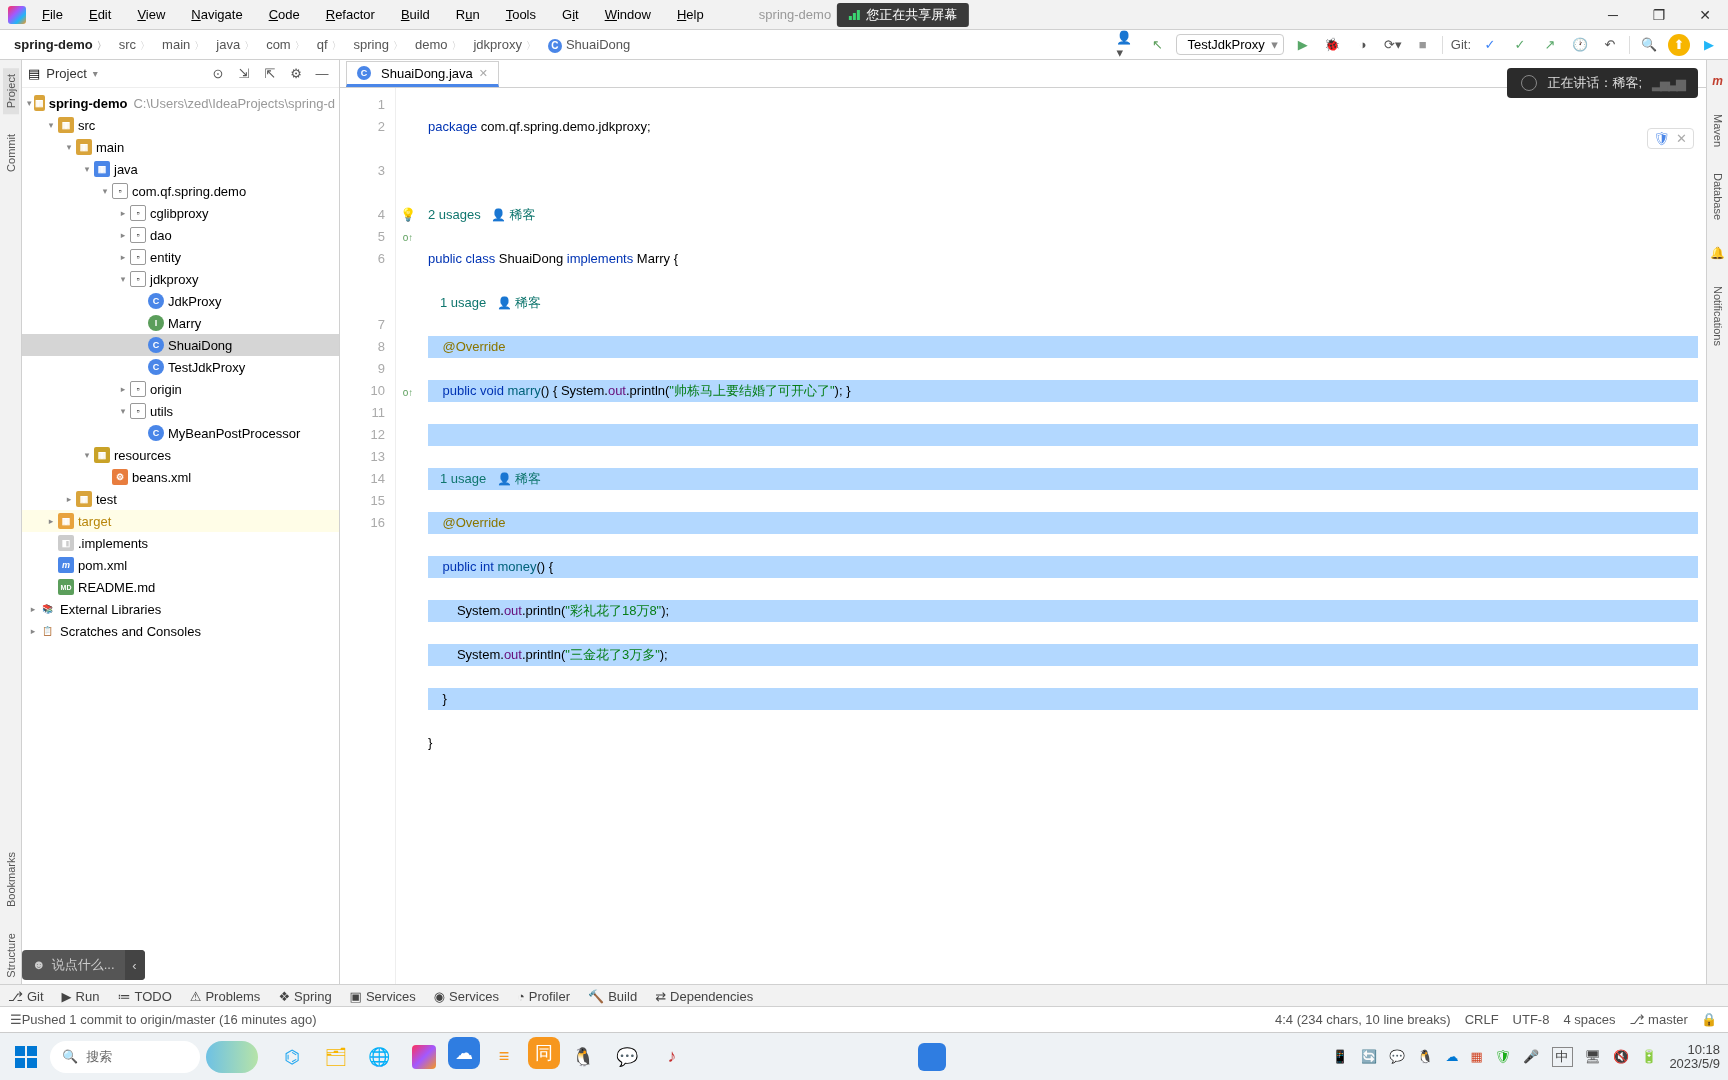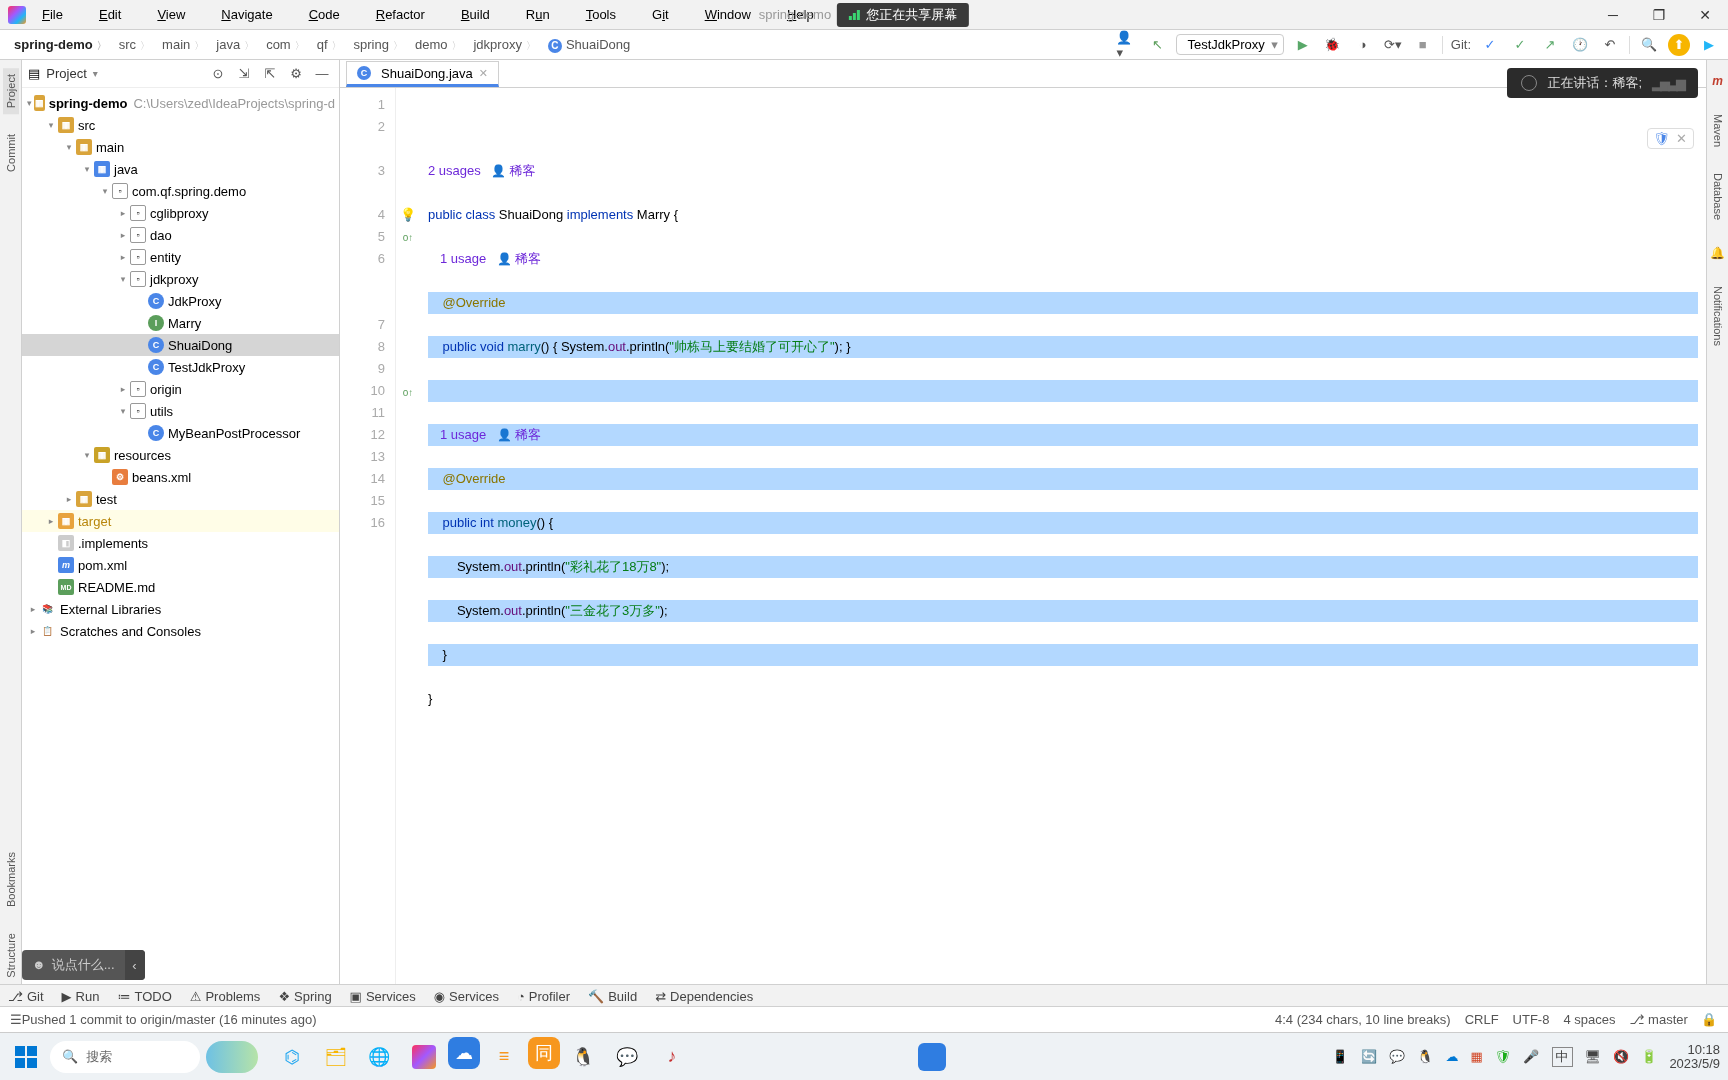--- a/index.html
+++ b/index.html
@@ -1,19 +1,19 @@
 <!DOCTYPE html>
 <html><head>
 <meta charset="utf-8">
 <style>
 * { margin:0; padding:0; box-sizing:border-box; font-family:"Segoe UI",Arial,sans-serif; font-size:13px; user-select:none; }
 body { width:1728px; height:1080px; background:#f7f7f7; overflow:hidden; position:relative; }
 .titlebar { height:30px; background:#f2f2f2; display:flex; align-items:center; border-bottom:1px solid #d0d0d0; position:relative;}
 .app-icon { width:18px; height:18px; margin:0 8px; background:linear-gradient(135deg,#fe315d,#a259ff 40%,#21b6f7 70%,#f7971e); border-radius:3px;}
-.menu { display:flex; gap:20px;align-items:center;}
+.menu { display:flex; gap:10px;align-items:center;}
 .menu span { padding:4px 8px; cursor:pointer;}
 .title-center { position:absolute; left:50%; transform:translateX(-50%); color:#666; display:flex; align-items:center; gap:6px;}
 .share-pill { background:#3a3a3a; color:#fff; padding:3px 12px; border-radius:3px; display:flex; align-items:center; gap:6px;}
 .share-pill .bars { display:flex; gap:1px; align-items:flex-end;} .share-pill .bars i{width:3px;background:#3bd671;} .share-pill .bars i:nth-child(1){height:4px;} .share-pill .bars i:nth-child(2){height:7px;} .share-pill .bars i:nth-child(3){height:10px;}
 .win-controls { position:absolute; right:0; display:flex;}
 .win-controls div { width:46px; height:30px; display:flex; align-items:center; justify-content:center; font-size:14px; color:#333;}
 .toolbar { height:30px; background:#fff; border-bottom:1px solid #d0d0d0; display:flex; align-items:center; padding:0 8px;}
 .breadcrumb { display:flex; align-items:center; gap:0; flex:0 0 auto;}
 .crumb { padding:2px 6px; color:#555; position:relative;}
 .crumb::after { content:"〉"; color:#bbb; margin-left:4px; font-size:10px;}
@@ -50,21 +50,21 @@
 .editor { flex:1; display:flex; flex-direction:column; background:#fff;}
 .tab-row { height:28px; border-bottom:1px solid #d0d0d0; display:flex; align-items:flex-end; padding-left:6px;}
 .etab { height:26px; display:flex; align-items:center; padding:0 10px; border:1px solid #d0d0d0; border-bottom:3px solid #4a86e8; background:#fff; gap:6px; font-size:13px;}
 .etab .close-x { color:#aaa; font-size:11px;}
 .code-area { flex:1; display:flex; font-family:"JetBrains Mono",Consolas,monospace; font-size:14px; position:relative;}
 .gutter { width:56px; background:#fff; border-right:1px solid #eee; text-align:right; padding:6px 10px 6px 4px; color:#aaa; line-height:22px;}
 .glyph-margin { width:24px; background:#fff; padding:6px 0; line-height:22px; text-align:center;}
 .code { flex:1; padding:6px 8px; line-height:22px; white-space:pre; position:relative;}
 .code .line { height:22px;}
 .sel { background:#b3d8ff;}
-.kw { color:#0033b3;} .ann { color:#8a7500;} .str { color:#067d17;} .num { color:#1750eb;} .fld { color:#660e7a; } .cls-c{color:#000;} .meth{color:#00627a;} .usages{color:#6d28d9;font-size:12px;font-family:"Segoe UI";}
+.kw { color:#0033b3;} .ann { color:#8a7500;} .str { color:#067d17;} .num { color:#1750eb;} .fld { color:#660e7a; } .cls-c{color:#000;} .meth{color:#00627a;} .usages{color:#0f766e;font-size:12px;font-family:"Segoe UI";}
 .speak-overlay { position:absolute; top:68px; right:30px; background:#2b2b2b; color:#ddd; border-radius:4px; padding:6px 14px; display:flex; align-items:center; gap:10px; z-index:50;}
 .speak-overlay .mic { width:16px; height:16px; border:1px solid #888; border-radius:50%;}
 .chat-bubble { position:absolute; left:22px; bottom:50px; background:#555; color:#ccc; border-radius:4px; padding:6px 30px 6px 10px; font-size:12px; z-index:40;}
 .chat-bubble .chev { position:absolute; right:0; top:0; bottom:0; width:20px; background:#444; display:flex; align-items:center; justify-content:center; border-radius:0 4px 4px 0;}
 .bottom-bar { position:absolute; bottom:26px; left:0; right:0; height:24px; background:#f2f2f2; border-top:1px solid #d0d0d0; display:flex; align-items:center; padding:0 8px; gap:18px; font-size:12px; color:#444;}
 .bottom-bar .tab { display:flex; align-items:center; gap:4px; cursor:pointer;}
 .status-bar { position:absolute; bottom:0; left:0; right:0; height:26px; background:#fff; border-top:1px solid #d0d0d0; display:flex; align-items:center; padding:0 10px; font-size:12px; color:#555;}
 .status-bar .right { margin-left:auto; display:flex; gap:14px;}
 .taskbar { position:absolute; left:0; right:0; bottom:0; height:48px; background:#eef2f5; border-top:1px solid #ccc; display:flex; align-items:center; padding:0 8px; gap:6px; z-index:100;}
 body { height:1080px;} .status-bar{bottom:48px;} .bottom-bar{bottom:72px;} .content{bottom:96px;} .chat-bubble{bottom:100px;}
@@ -333,20 +333,21 @@
       </div>
     </div>
     <div class="code-area">
       <div class="gutter">
 1<br>2<br><br>3<br><br>4<br>5<br>6<br><br><br>7<br>8<br>9<br>10<br>11<br>12<br>13<br>14<br>15<br>16
       </div>
       <div class="glyph-margin">
 <br><br><br><br><br><span class="bulb">💡</span><br><span style="color:#5b9e5b;font-size:10px;">o↑</span><br><br><br><br><br><br><br><span style="color:#5b9e5b;font-size:10px;">o↑</span><br><br><br><br><br><br>
       </div>
       <div class="code">
+<div class="line"><span class="kw">package</span><span> com.qf.spring.demo.jdkproxy;</span></div>
 <div class="line"></div>
 <div class="line"><span class="usages"><span>2 usages   </span>👤 <span>稀客</span></span></div>
 <div class="line"><span class="kw">public </span><span class="kw">class </span><span class="cls-c">ShuaiDong </span><span class="kw">implements </span><span>Marry </span><span>{</span></div>
 <div class="line"><span class="usages">    <span>1 usage   </span>👤 <span>稀客</span></span></div>
 <div class="line sel">    <span class="ann">@Override</span></div>
 <div class="line sel">    <span class="kw">public </span><span class="kw">void </span><span class="meth">marry</span><span>() { System.</span><span class="fld">out</span><span>.println(</span><span class="str">"帅栋马上要结婚了可开心了"</span><span>); }</span></div>
 <div class="line sel"></div>
 <div class="line sel"><span class="usages">    <span>1 usage   </span>👤 <span>稀客</span></span></div>
 <div class="line sel">    <span class="ann">@Override</span></div>
 <div class="line sel">    <span class="kw">public </span><span class="kw">int </span><span class="meth">money</span><span>() {</span></div>

